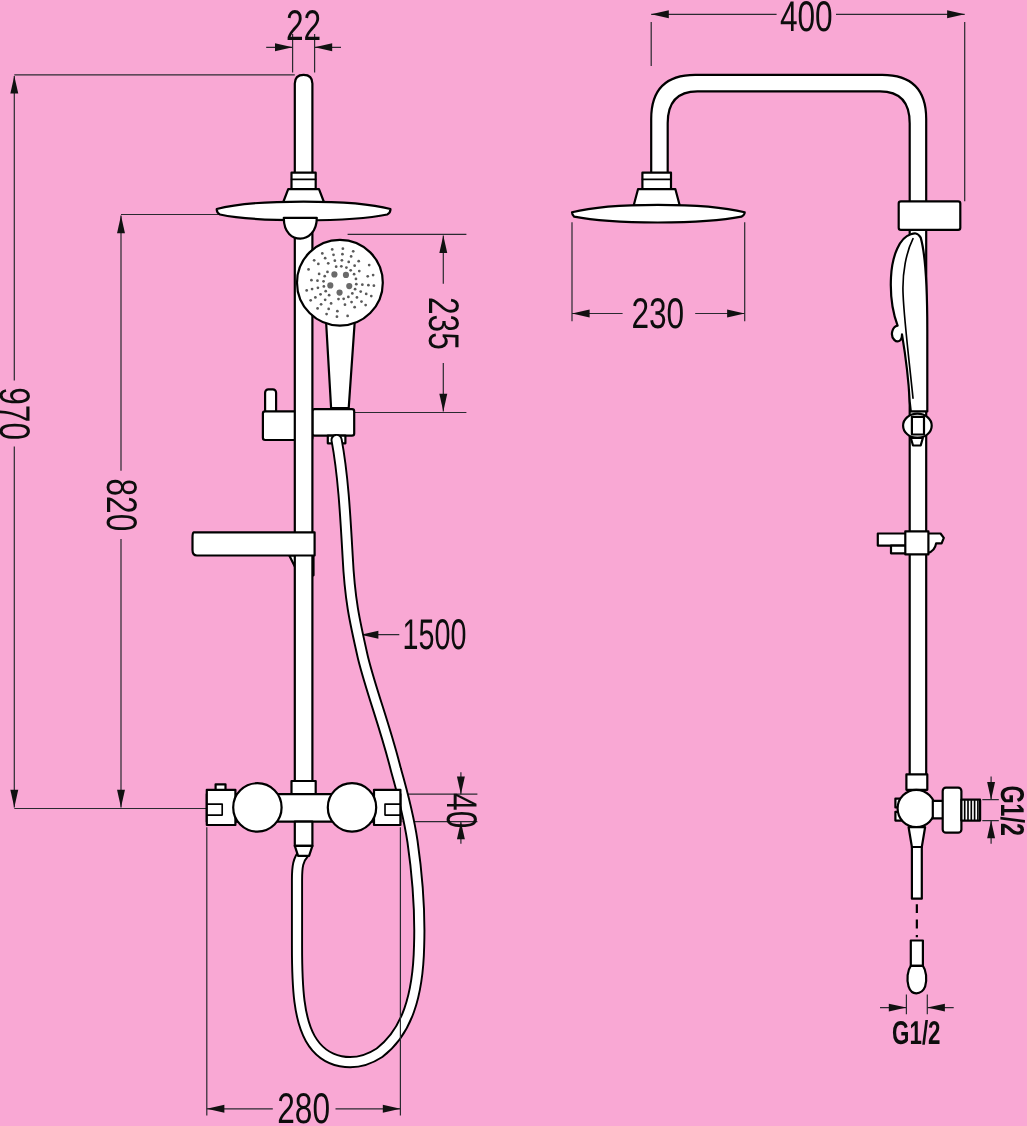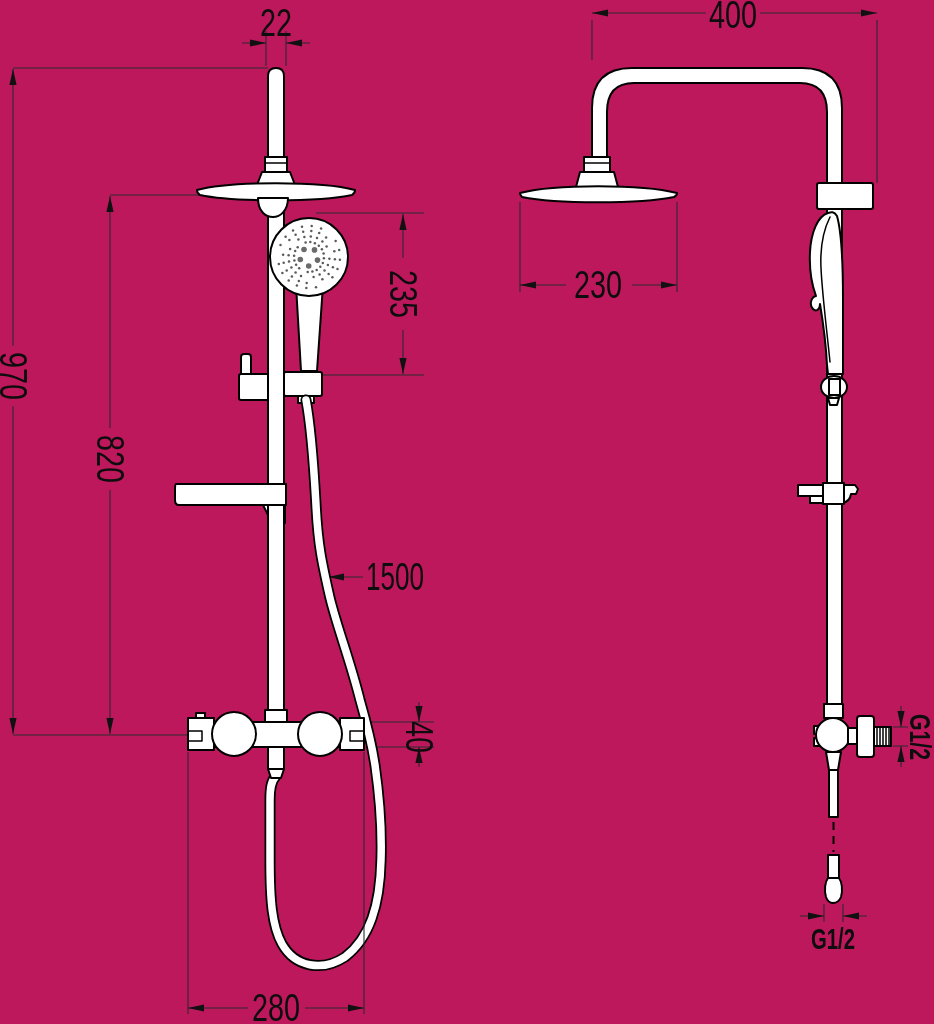--- a/index.html
+++ b/index.html
@@ -1,16 +1,16 @@
 <!DOCTYPE html>
 <html><head>
 <meta charset="utf-8">
 <style>
   html,body{margin:0;padding:0;background:#ffffff;}
-  .sheet{position:relative;width:934px;height:1024px;background:#be185d;overflow:hidden;}
+  .sheet{position:relative;width:934px;height:1024px;background:#f9a8d4;overflow:hidden;}
   svg{position:absolute;left:0;top:0;}
   .shape{fill:#ffffff;stroke:#000000;stroke-width:2;stroke-linejoin:round;stroke-linecap:round;}
   .ln15{fill:none;stroke:#000000;stroke-width:1.5;stroke-linecap:round;}
   .dim{fill:none;stroke:#2a2a30;stroke-width:1.1;}
   .arr{fill:#111111;stroke:none;}
   .hoseOuter{fill:none;stroke:#000000;stroke-width:11;stroke-linecap:round;}
   .hoseInner{fill:none;stroke:#ffffff;stroke-width:7.5;stroke-linecap:round;}
   .dash{fill:none;stroke:#000000;stroke-width:2;stroke-dasharray:8 6;}
   text{font-family:"Liberation Sans","DejaVu Sans",sans-serif;fill:#0d0d0d;}
   .t38{font-size:39px;}

